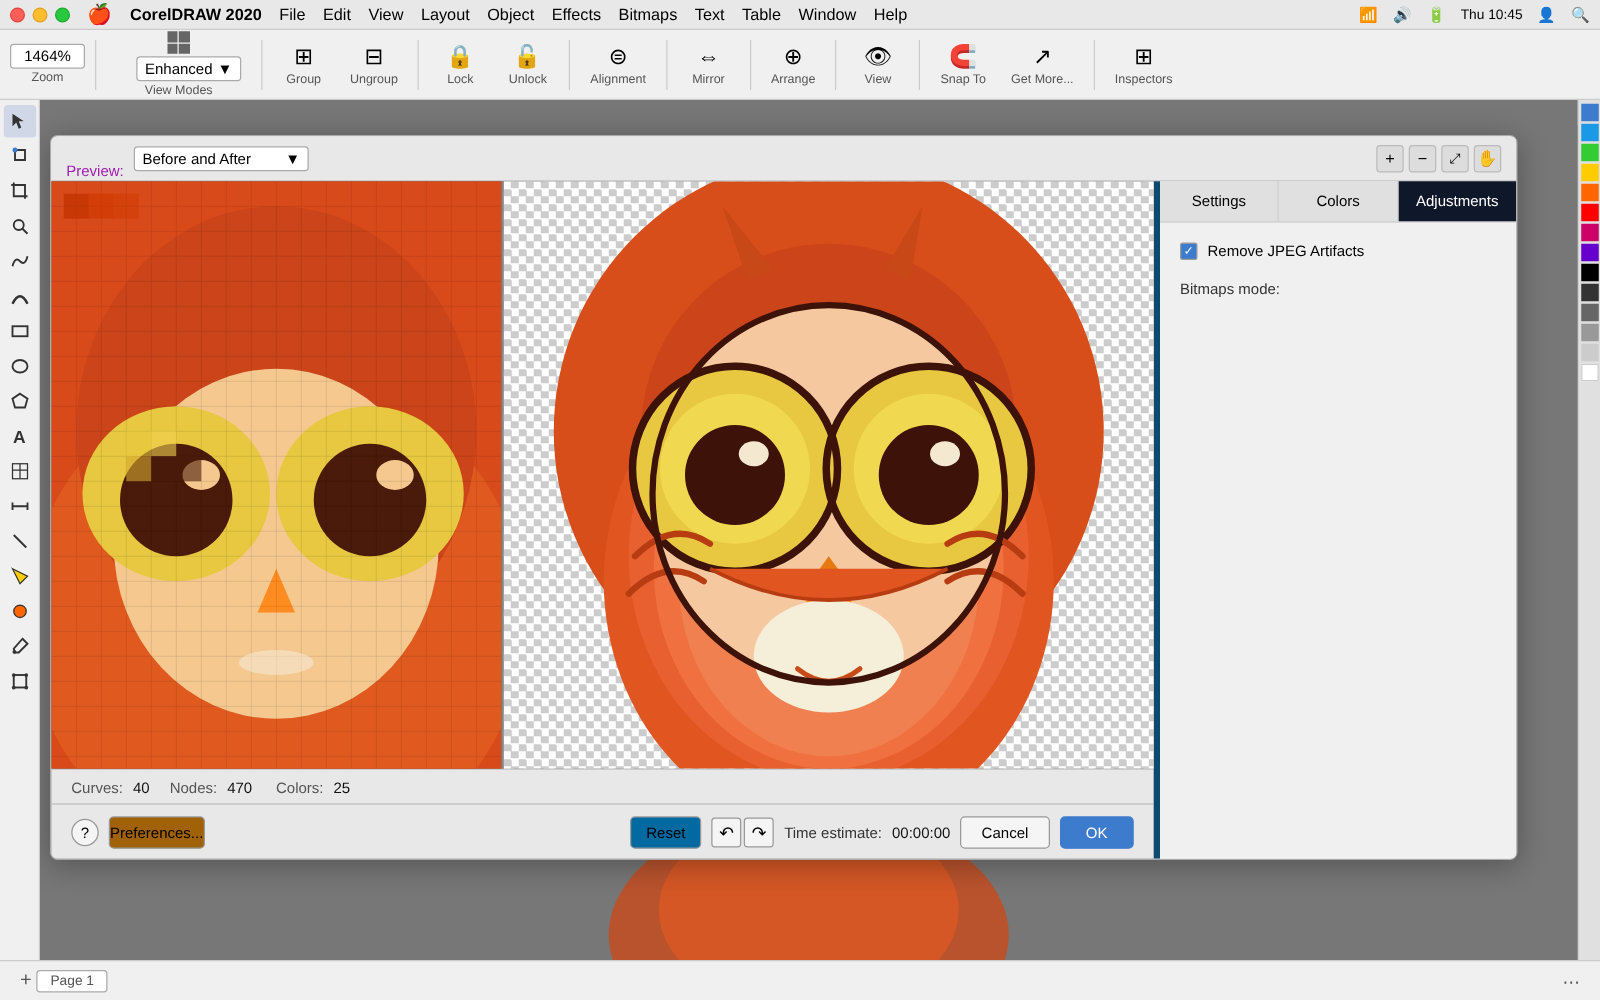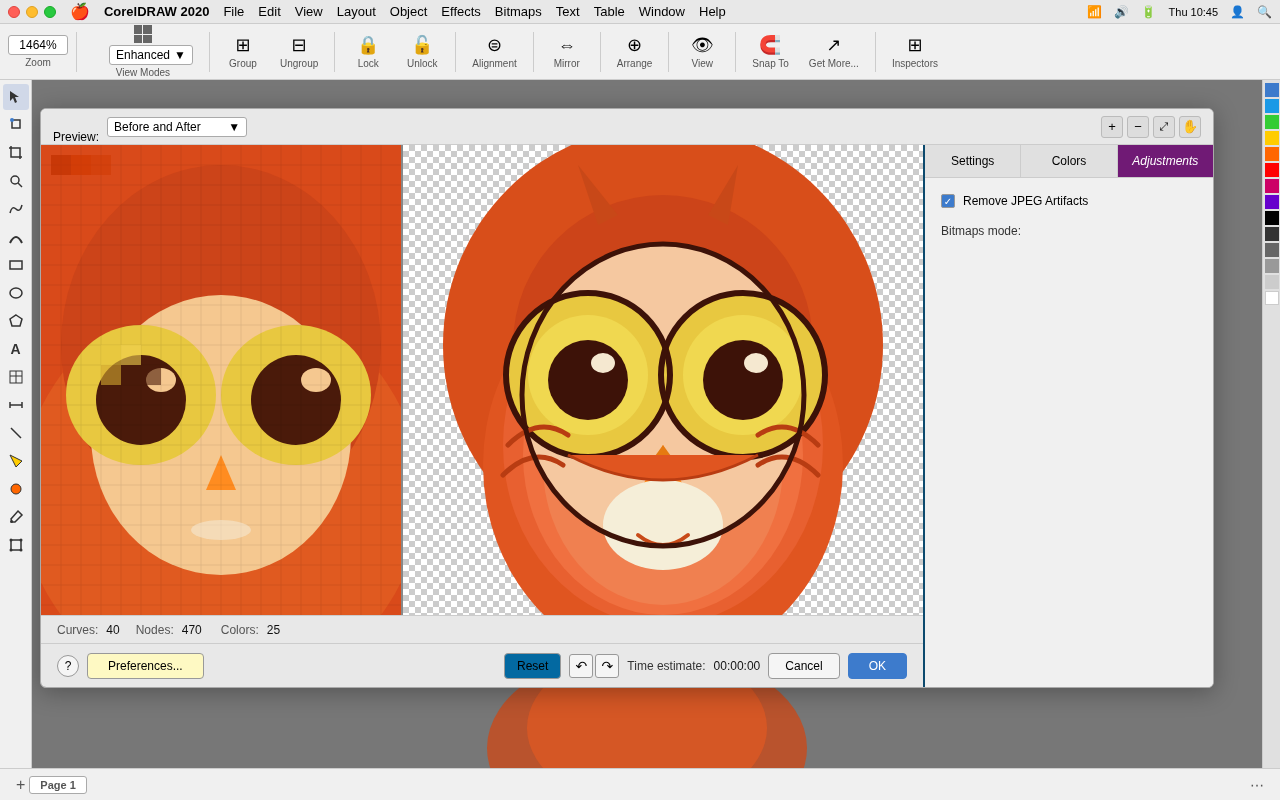--- a/index.html
+++ b/index.html
@@ -135,21 +135,21 @@
     
     .preview-toolbar {
       height: 36px;
       background: #e8e8e8;
       border-bottom: 1px solid #ccc;
       display: flex;
       align-items: center;
       padding: 0 12px;
       gap: 8px;
     }
-    .preview-label { font-size: 12px; color: #000000; margin-top: 20px; }
+    .preview-label { font-size: 12px; color: #a21caf; margin-top: 20px; }
     .preview-select {
       display: flex;
       align-items: center;
       background: white;
       border: 1px solid #aaa;
       border-radius: 3px;
       padding: 2px 6px;
       font-size: 12px;
       gap: 4px;
       cursor: pointer;
@@ -218,21 +218,21 @@
       font-size: 12px;
       gap: 8px;
     }
     .stat-label { color: #555; }
     .stat-value { color: #111; font-weight: 500; }
 
     
     .settings-panel {
       width: 290px;
       background: #f0f0f0;
-      border-left: 2px solid #0c4a6e;
+      border-left: 5px solid #0c4a6e;
       display: flex;
       flex-direction: column;
     }
 
     .settings-tabs {
       display: flex;
       border-bottom: 1px solid #ccc;
       background: #e0e0e0;
     }
     .settings-tab {
@@ -241,23 +241,22 @@
       display: flex;
       align-items: center;
       justify-content: center;
       font-size: 12px;
       cursor: pointer;
       border-right: 1px solid #ccc;
       background: #e0e0e0;
     }
     .settings-tab:last-child { border-right: none; }
     .settings-tab.active {
-      background: #701a75;
+      background: #0f172a;
       color: white;
-      font-style: italic;
     }
 
     .settings-body {
       flex: 1;
       padding: 16px;
     }
 
     .checkbox-row {
       display: flex;
       align-items: center;
@@ -324,24 +323,24 @@
       border-radius: 50%;
       display: flex;
       align-items: center;
       justify-content: center;
       font-size: 12px;
       cursor: pointer;
       background: #f5f5f5;
     }
     .prefs-btn {
       height: 26px;
-      padding: 0 20px;
+      padding: 0 0;
       border: 1px solid #999;
       border-radius: 4px;
-      background: #fef9c3;
+      background: #a16207;
       font-size: 12px;
       cursor: pointer;
     }
     .footer-right {
       margin-left: auto;
       display: flex;
       align-items: center;
       gap: 8px;
     }
     .reset-btn {
@@ -405,21 +404,20 @@
       font-size: 12px;
       color: #555;
     }
     .page-tab {
       background: white;
       border: 1px solid #aaa;
       border-radius: 3px;
       padding: 2px 10px;
       font-size: 11px;
       cursor: pointer;
-      font-weight: bold;
     }
 
     
     .preview-divider {
       width: 2px;
       background: #888;
       cursor: ew-resize;
     }
   </style>
 </head>

